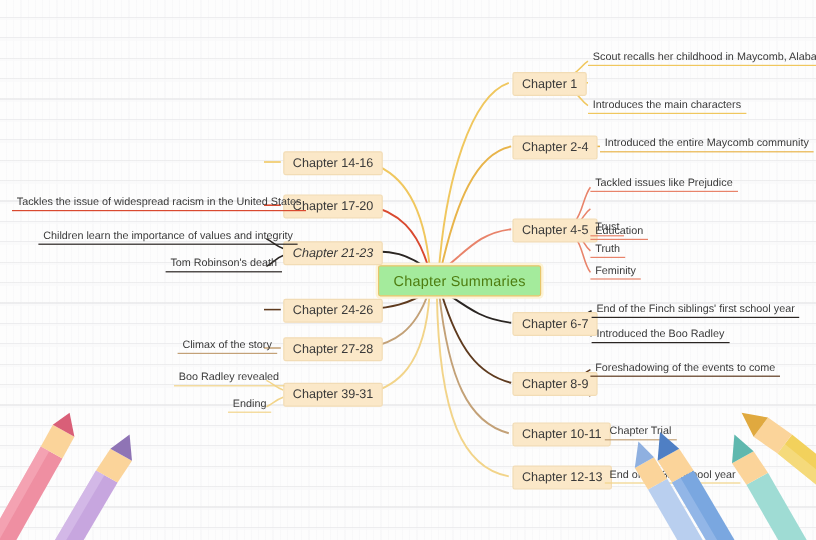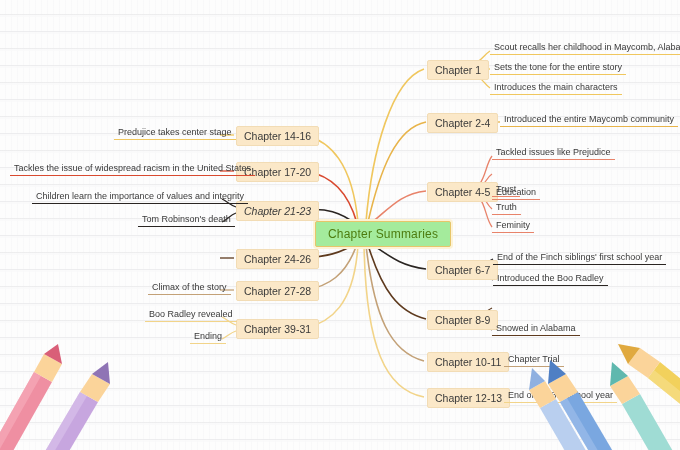--- a/index.html
+++ b/index.html
@@ -154,48 +154,46 @@
 
   <div class="node chapter" style="left:427px;top:60px;">Chapter 1</div>
   <div class="node chapter" style="left:427px;top:113px;">Chapter 2-4</div>
   <div class="node chapter" style="left:427px;top:182px;">Chapter 4-5</div>
   <div class="node chapter" style="left:427px;top:260px;">Chapter 6-7</div>
   <div class="node chapter" style="left:427px;top:310px;">Chapter 8-9</div>
   <div class="node chapter" style="left:427px;top:352px;">Chapter 10-11</div>
   <div class="node chapter" style="left:427px;top:388px;">Chapter 12-13</div>
 
   <div class="node leaf c-yellow" style="left:490px;top:41px;">Scout recalls her childhood in Maycomb, Alabama</div>
-  <div class="node leaf c-yellow" style="left:490px;top:61px;">Sets the tone for the entire story</div>
   <div class="node leaf c-yellow" style="left:490px;top:81px;">Introduces the main characters</div>
 
   <div class="node leaf c-gold" style="left:500px;top:113px;">Introduced the entire Maycomb community</div>
 
   <div class="node leaf c-salmon" style="left:492px;top:146px;">Tackled issues like Prejudice</div>
   <div class="node leaf c-salmon" style="left:492px;top:165px;margin-top:21px;">Education</div>
   <div class="node leaf c-salmon" style="left:492px;top:183px;">Trust</div>
   <div class="node leaf c-salmon" style="left:492px;top:201px;">Truth</div>
   <div class="node leaf c-salmon" style="left:492px;top:219px;">Feminity</div>
 
   <div class="node leaf c-black" style="left:493px;top:251px;">End of the Finch siblings' first school year</div>
   <div class="node leaf c-black" style="left:493px;top:272px;">Introduced the Boo Radley</div>
 
-  <div class="node leaf c-brown" style="left:492px;top:322px;">Snowed in Alabama</div>
+  <div class="node leaf c-brown" style="left:492px;top:300px;">Foreshadowing of the events to come</div>
 
   <div class="node leaf c-tan" style="left:504px;top:353px;">Chapter Trial</div>
 
   <div class="node leaf c-lightyellow" style="left:504px;top:389px;">End of the 3rd school year</div>
 
   <div class="node chapter" style="left:236px;top:126px;">Chapter 14-16</div>
   <div class="node chapter" style="left:236px;top:162px;">Chapter 17-20</div>
   <div class="node chapter" style="left:236px;top:201px;font-style:italic;">Chapter 21-23</div>
   <div class="node chapter" style="left:236px;top:249px;">Chapter 24-26</div>
   <div class="node chapter" style="left:236px;top:281px;">Chapter 27-28</div>
   <div class="node chapter" style="left:236px;top:319px;">Chapter 39-31</div>
 
-  <div class="node leaf c-yellow" style="left: 114px; top: 126px; text-align: right;">Predujice takes center stage</div>
   <div class="node leaf c-red" style="left: 10px; top: 162px; text-align: right;">Tackles the issue of widespread racism in the United States</div>
   <div class="node leaf c-black" style="left: 32px; top: 190px; text-align: right;">Children learn the importance of values and integrity</div>
   <div class="node leaf c-black" style="left: 138px; top: 213px; text-align: right;">Tom Robinson's death</div>
   <div class="node leaf c-tan" style="left: 148px; top: 281px; text-align: right;">Climax of the story</div>
   <div class="node leaf c-lightyellow" style="left: 145px; top: 308px; text-align: right;">Boo Radley revealed</div>
   <div class="node leaf c-lightyellow" style="left: 190px; top: 330px; text-align: right;">Ending</div>
 
   <svg id="pencils" viewBox="0 0 680 450">
 
     <g>

